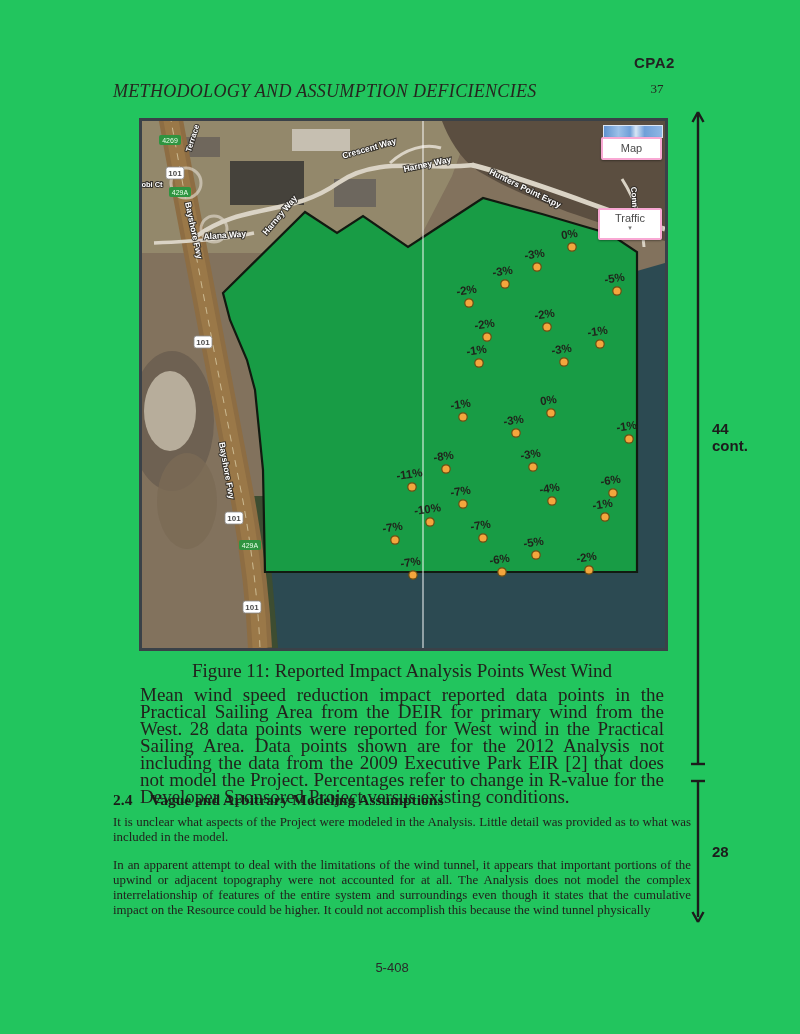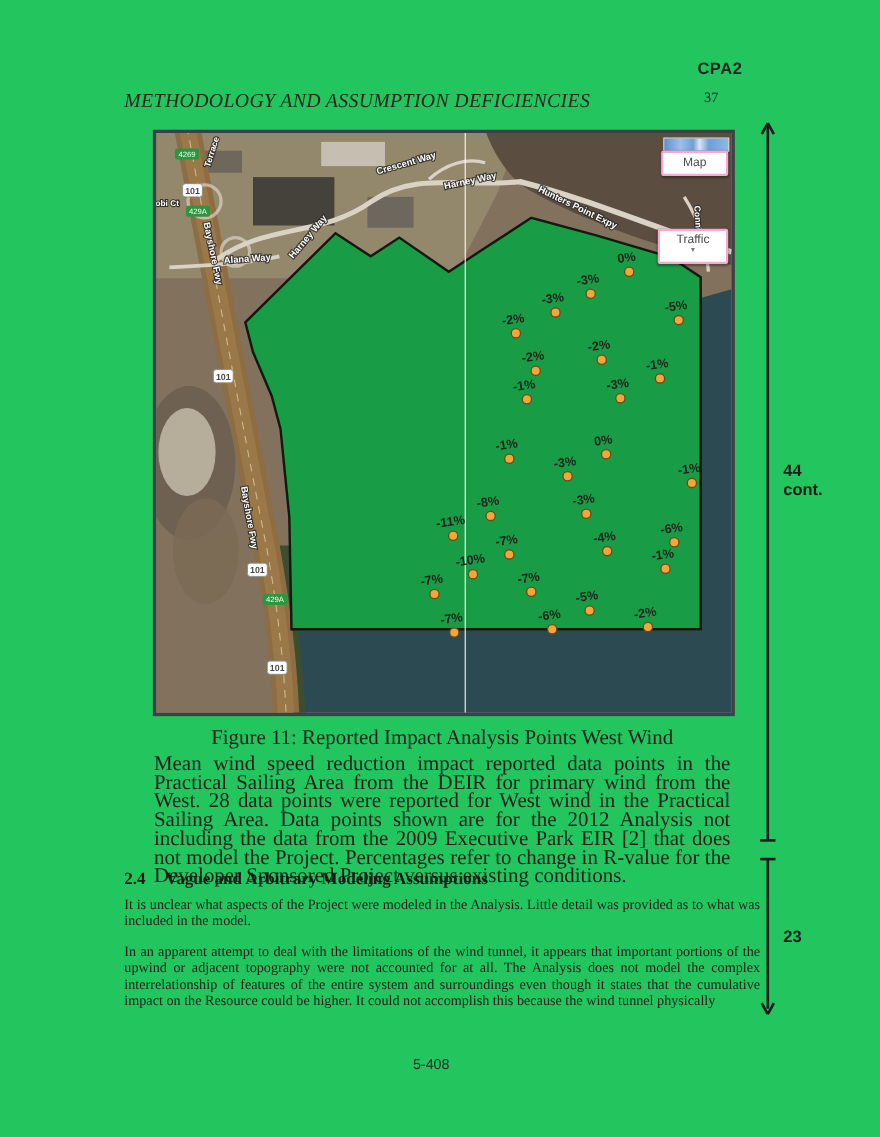--- a/index.html
+++ b/index.html
@@ -3,21 +3,21 @@
 <meta charset="utf-8">
 <style>
   html,body{margin:0;padding:0;background:#e8e8e6;}
   #page{position:relative;width:800px;height:1034px;background:#22c55e;overflow:hidden;
         font-family:"Liberation Serif",serif;color:#1d1d1b;}
   .abs{position:absolute;}
   
   #stamp{left:634px;top:54px;font-family:"Liberation Sans",sans-serif;font-weight:bold;
          font-size:15px;letter-spacing:.5px;color:#222;}
   #hdr-title{left:113px;top:81px;font-style:italic;font-size:18px;letter-spacing:.3px;color:#26261f;}
-  #hdr-page{left:640px;top:81px;width:34px;text-align:left;font-size:13px;color:#26261f;}
+  #hdr-page{left:640px;top:81px;width:34px;text-align:center;font-size:13px;color:#26261f;}
   
   #map-frame{left:139px;top:118px;width:523px;height:527px;border:3px solid #3a4148;background:#82725d;}
   #map-svg{position:absolute;left:0;top:0;}
   .gm-btn{position:absolute;background:#fff;border:2px solid #f9a8d4;border-radius:2px;
           box-shadow:0 1px 2px rgba(0,0,0,.35);font-family:"Liberation Sans",sans-serif;
           font-size:11px;color:#4a4a4a;text-align:center;cursor:pointer;}
   #btn-map{left:459px;top:16px;width:57px;height:19px;line-height:19px;}
   #btn-traffic{left:456px;top:39px;width:60px;height:26px;line-height:13px;padding-top:2px;margin-top:48px;}
   #btn-traffic .caret{display:block;font-size:7px;line-height:6px;color:#777;}
   #thumb{left:461px;top:4px;width:58px;height:11px;border:1px solid #dde6f2;
@@ -245,21 +245,21 @@
     <g stroke="#1c1c1c" stroke-width="2.4" fill="none">
       <line x1="1" y1="676" x2="15" y2="676"></line>
       <line x1="8" y1="676" x2="8" y2="812"></line>
       <path d="M8,817 L2.5,807 M8,817 L13.5,807"></path>
     </g>
   </svg>
   <div class="abs mnote" id="note1">
     <div>44</div>
     <div>cont.</div>
   </div>
-  <div class="abs mnote" id="note2">23</div>
+  <div class="abs mnote" id="note2">28</div>
 
   <div class="abs" id="caption">
     <div class="cap-title">Figure 11: Reported Impact Analysis Points West Wind</div>
     <div class="cap-body">Mean wind speed reduction impact reported data points in the Practical Sailing Area from the DEIR for primary wind from the West. 28 data points were reported for West wind in the Practical Sailing Area. Data points shown are for the 2012 Analysis not including the data from the 2009 Executive Park EIR [2] that does not model the Project. Percentages refer to change in R-value for the Developer Sponsored Project versus existing conditions.</div>
   </div>
 
   <div class="abs" id="sec-head">
     <span class="num">2.4</span><span>Vague and Arbitrary Modeling Assumptions</span>
   </div>
   <div class="abs para" id="para1">It is unclear what aspects of the Project were modeled in the Analysis. Little detail was provided as to what was included in the model.</div>

